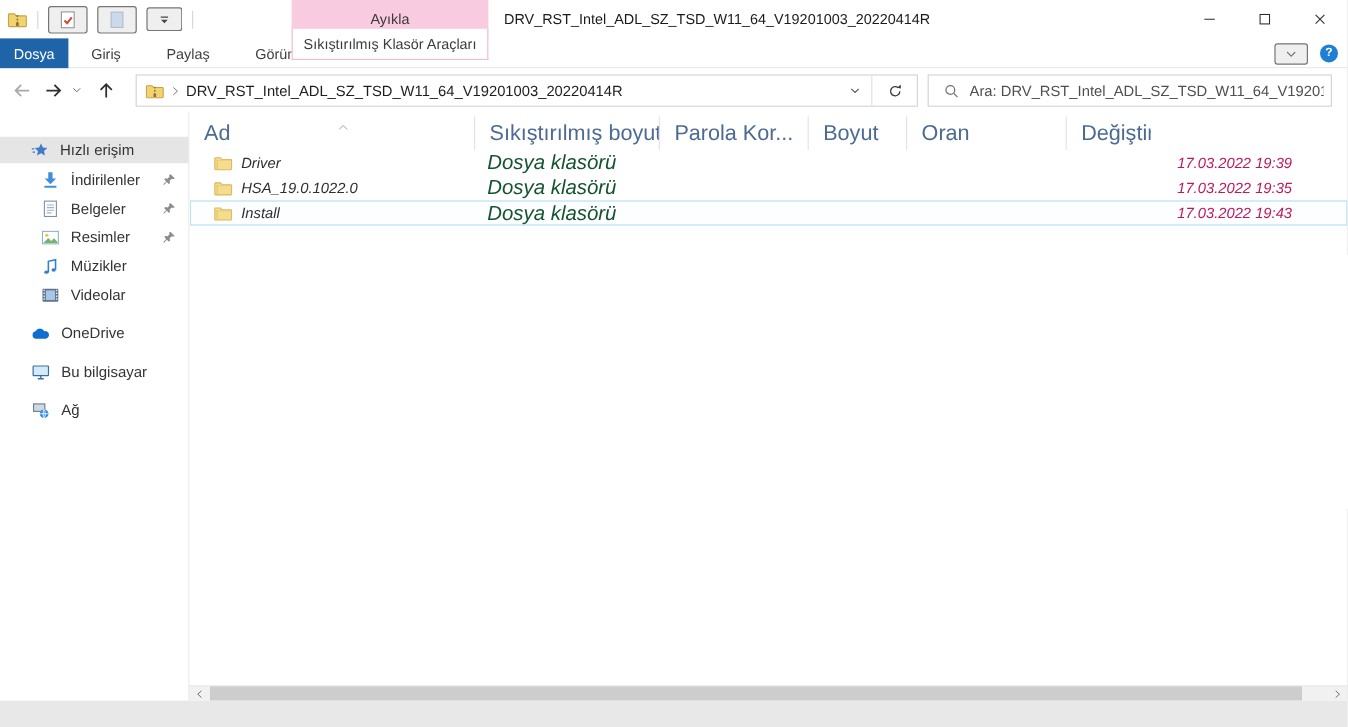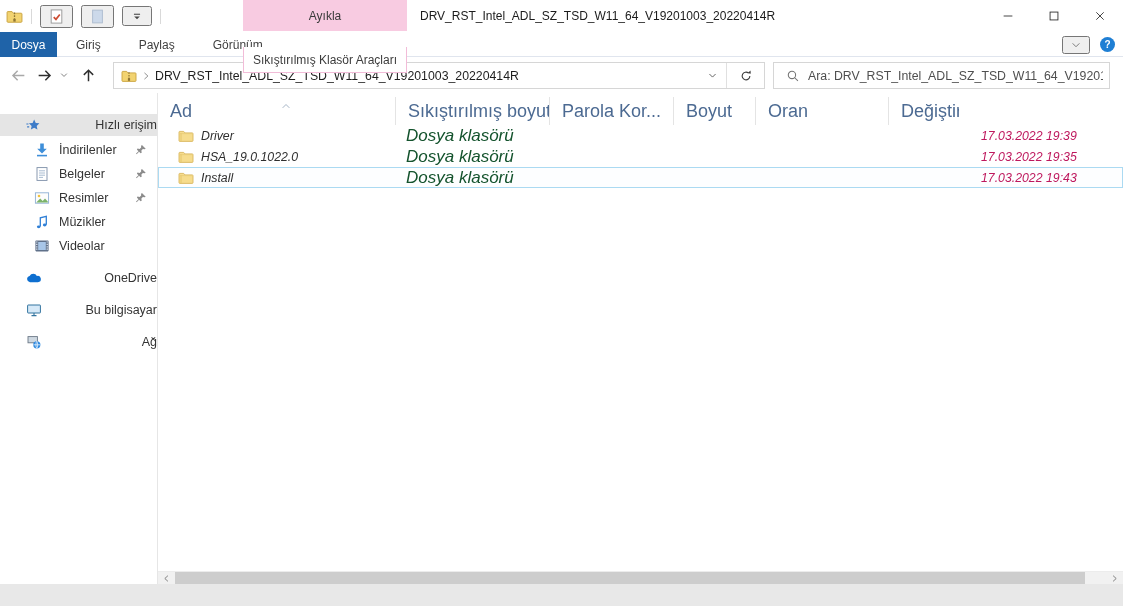--- a/index.html
+++ b/index.html
@@ -15,38 +15,38 @@
   .qat-btn{display:flex;align-items:center;justify-content:center;}
   .ctx-group{position:absolute;left:243px;top:0;width:164px;height:31px;background:#f8cbe1;display:flex;align-items:center;justify-content:center;font-size:12px;color:#3a3a3a;}
   .title-text{position:absolute;left:420px;top:0;height:32px;display:flex;align-items:center;font-size:12px;color:#1b1b1b;white-space:nowrap;}
   .win-controls{position:absolute;right:0;top:0;height:32px;display:flex;}
   .wc-btn{width:46px;height:32px;display:flex;align-items:center;justify-content:center;background:transparent;border:none;padding:0;}
 
   
   .tabrow{position:absolute;left:0;top:32px;width:100%;height:25px;background:#fff;border-bottom:1px solid #e0e5ee;display:flex;}
   .tab-file{width:57px;height:25px;background:#1f63a8;color:#fff;display:flex;align-items:center;justify-content:center;font-size:12px;}
   .tab{height:25px;padding:0 19px;display:flex;align-items:center;justify-content:center;font-size:12px;color:#3f3f3f;}
-  .ctx-tab{position:absolute;left:243px;top:47px;width:164px;height:26px;background:#fff;border-left:1px solid #f2bcd8;border-right:1px solid #f2bcd8;border-bottom:1px solid #f2bcd8;display:flex;align-items:center;justify-content:center;font-size:12px;color:#3c3c3c;z-index:2;}
+  .ctx-tab{position:absolute;left:243px;top:24px;width:164px;height:26px;background:#fff;border-left:1px solid #f2bcd8;border-right:1px solid #f2bcd8;border-bottom:1px solid #f2bcd8;display:flex;align-items:center;justify-content:center;font-size:12px;color:#3c3c3c;z-index:2;}
   .ribbon-right{position:absolute;right:8px;top:32px;height:25px;display:flex;align-items:center;gap:10px;z-index:2;}
   .help-btn{width:15px;height:15px;border-radius:50%;background:#1f7fd4;color:#fff;font-size:10px;font-weight:bold;display:flex;align-items:center;justify-content:center;border:none;padding:0;}
 
   
   .addr-row{position:absolute;left:0;top:57px;width:100%;height:36px;background:#fff;}
   .nav-btn{position:absolute;top:6px;width:24px;height:24px;display:flex;align-items:center;justify-content:center;background:transparent;border:none;padding:0;}
   .addr-box{position:absolute;left:113px;top:5px;width:652px;height:27px;border:1px solid #d6d6d6;background:#fff;display:flex;align-items:center;}
   .addr-path{font-size:12.3px;color:#1e1e1e;white-space:nowrap;}
   .addr-mini-btn{height:25px;display:flex;align-items:center;justify-content:center;background:transparent;border:none;padding:0;}
   .search-box{position:absolute;left:773px;top:5px;width:337px;height:27px;border:1px solid #d6d6d6;background:#fff;display:flex;align-items:center;}
   .search-input{flex:1;border:none;outline:none;font-size:12.3px;color:#444;padding:0 6px 0 8px;background:transparent;min-width:0;}
   .search-input::placeholder{color:#4f4f4f;opacity:1;}
 
   
   .sidebar{position:absolute;left:0;top:93px;width:158px;bottom:0;background:#fff;border-right:1px solid #e6e6e6;padding-top:21px;}
   .sb-item{height:24px;display:flex;align-items:center;font-size:12.5px;color:#343434;gap:9px;}
-  .sb-root{padding-left:26px;justify-content:space-between;}
+  .sb-root{padding-left:26px;}
   .sb-child{padding-left:34px;}
   .sb-selected{background:#e5e5e5;height:22px;margin-bottom:2px;}
   .sb-gap{margin-top:8px;}
   .sb-label{white-space:nowrap;}
   .pin{margin-left:auto;margin-right:10px;display:flex;}
 
   
   .list{position:absolute;left:158px;top:93px;right:0;bottom:13px;background:#fff;}
   .hdr{margin-top:4px;height:28px;display:grid;grid-template-columns:238px 154px 124px 82px 133px 70px 1fr;}
   .hdr-cell{display:flex;align-items:center;padding-left:12px;font-size:18px;color:#4c6a92;border-right:1px solid #e4e4e4;white-space:nowrap;overflow:hidden;position:relative;}

